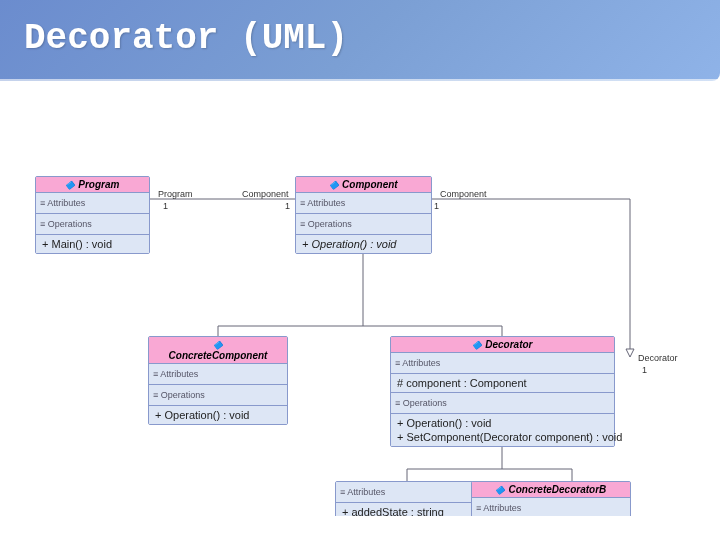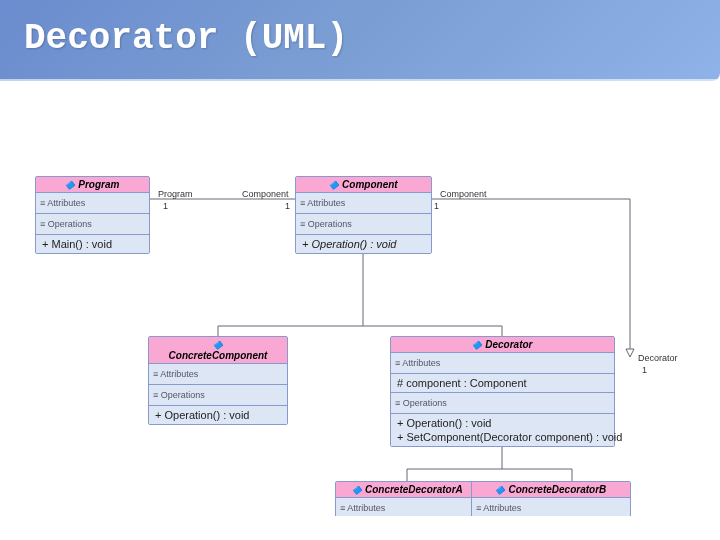--- a/index.html
+++ b/index.html
@@ -186,24 +186,20 @@
       <div class="uml-item"># component : Component</div>
     </div>
     <div class="section-divider">≡  Operations</div>
     <div class="uml-section">
       <div class="uml-item">+ Operation() : void</div>
       <div class="uml-item">+ SetComponent(Decorator component) : void</div>
     </div>
   </div>
 
   <div class="uml-box" style="left:335px;top:400px;width:145px;">
-    <div class="uml-header">
-      <span style="font-size:8px;">🔷</span>
-      <span>ConcreteDecoratorA</span>
-    </div>
     <div class="section-divider">≡  Attributes</div>
     <div class="uml-section">
       <div class="uml-item">+ addedState : string</div>
     </div>
 
   </div>
 
   <div class="uml-box" style="left:471px;top:400px;width:160px;">
     <div class="uml-header">
       <span style="font-size:8px;">🔷</span>

